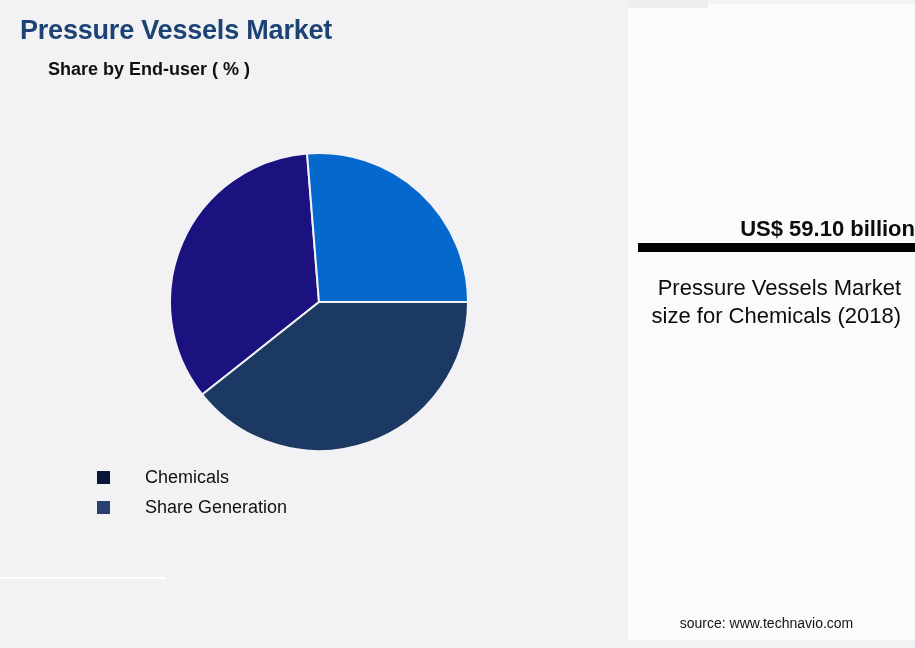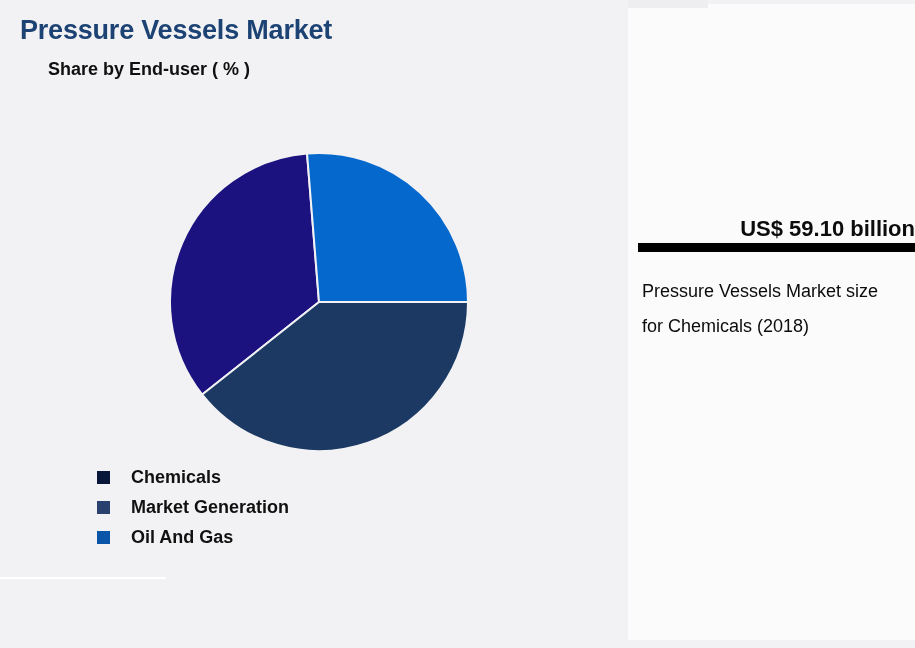--- a/index.html
+++ b/index.html
@@ -74,25 +74,24 @@
     display: flex;
     align-items: center;
     height: 30px;
   }
   .legend-swatch {
     width: 13px;
     height: 13px;
     flex: 0 0 13px;
   }
   .legend-label {
-    margin-left: 21px;
+    margin-left: 35px;
     font-size: 18px;
     color: #111111;
     white-space: nowrap;
-    font-weight: bold;
   }
 
   #left-rule {
     position: absolute;
     left: 0;
     top: 577px;
     width: 166px;
     height: 2px;
     background: #ffffff;
   }
@@ -139,24 +138,24 @@
     top: 243px;
     width: 277px;
     height: 9px;
     background: #000000;
   }
   #callout-desc {
     position: absolute;
     left: 14px;
     top: 274px;
     width: 259px;
-    text-align: left;
-    font-size: 18px;
+    text-align: right;
+    font-size: 22px;
     color: #0c0c0c;
-    line-height: 35px;
+    line-height: 28px;
   }
   #source-note {
     position: absolute;
     left: 0;
     top: 615px;
     width: 277px;
     text-align: center;
     font-size: 14px;
     color: #141414;
   }
@@ -190,38 +189,35 @@
       </svg>
     </div>
 
     <div id="legend">
       <div class="legend-row">
         <span class="legend-swatch" style="background: rgb(8, 23, 57);"></span>
         <span class="legend-label">Chemicals</span>
       </div>
       <div class="legend-row">
         <span class="legend-swatch" style="background: rgb(42, 65, 112);"></span>
-        <span class="legend-label">Market Generation</span>
-      </div>
-      <div class="legend-row">
-        <span class="legend-swatch" style="background: rgb(11, 85, 168);"></span>
-        <span class="legend-label">Oil And Gas</span>
+        <span class="legend-label">Share Generation</span>
       </div>
     </div>
 
     <div id="left-rule"></div>
   </div>
 
   <div id="right-panel">
     <div id="right-top-strip"></div>
     <div id="right-top-strip2"></div>
 
     <div id="callout-value">US$ 59.10 billion</div>
 
     <div id="callout-bar"></div>
 
     <div id="callout-desc">Pressure Vessels Market size for Chemicals (2018)</div>
 
+    <div id="source-note">source: www.technavio.com</div>
 
     <div id="right-bottom-strip"></div>
   </div>
 
 </div>
 
 </body></html>

